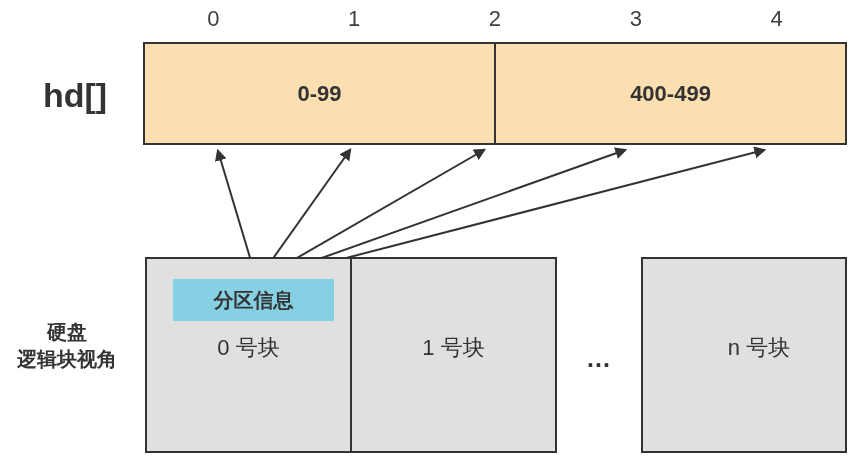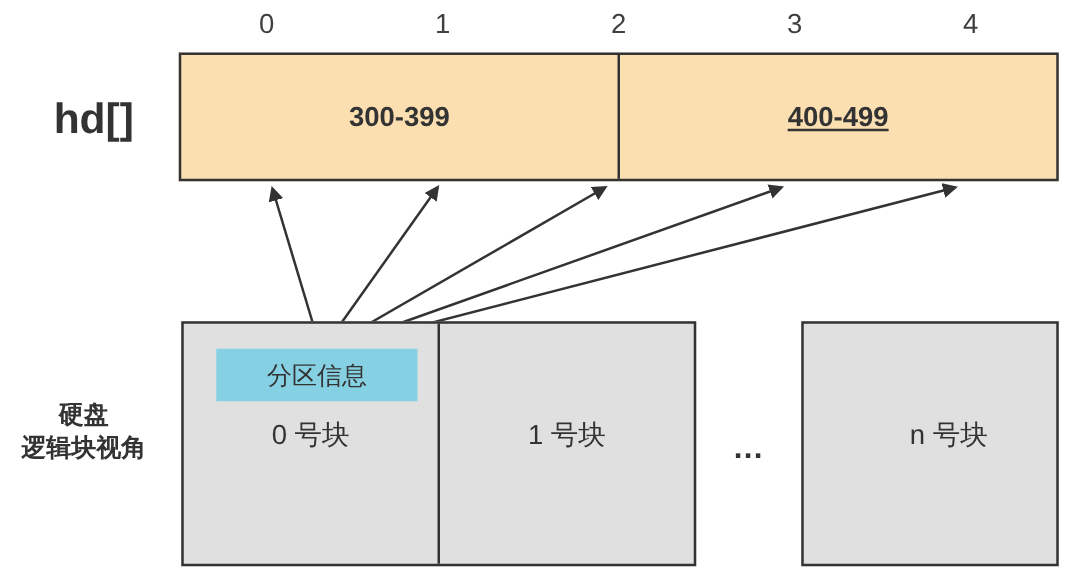--- a/index.html
+++ b/index.html
@@ -55,21 +55,21 @@
   .array .cell {
     flex: 1;
     display: flex;
     align-items: center;
     justify-content: center;
     font-size: 22px;
     font-weight: bold;
     color: var(--line);
     border-right: 2px solid var(--line);
   }
-  .array .cell:last-child { border-right: none; text-decoration: underline; }
+  .array .cell:last-child { border-right: none; }
   
   svg.arrows {
     position: absolute;
     left: 0; top: 0;
     width: 860px; height: 465px;
     pointer-events: none;
   }
   svg.arrows line { stroke: var(--line); stroke-width: 2; }
   svg.arrows .head { fill: var(--line); }
   
@@ -115,21 +115,21 @@
   }
   .partition-box {
     position: absolute;
     left: 173px; top: 279px;
     width: 161px; height: 42px;
     background: var(--partition-fill);
     display: flex;
     align-items: center;
     justify-content: center;
     font-size: 20px;
-    font-weight: normal;
+    font-weight: bold;
     color: var(--line);
   }
   .side-label {
     position: absolute;
     left: 0; top: 319px;
     width: 134px;
     text-align: center;
     font-size: 20px;
     font-weight: bold;
     line-height: 27px;
@@ -158,21 +158,21 @@
 
   <div class="index-row">
     <span>0</span>
     <span>1</span>
     <span>2</span>
     <span>3</span>
     <span>4</span>
   </div>
 
   <div class="array">
-    <div class="cell">300-399</div>
+    <div class="cell">0-99</div>
     <div class="cell">400-499</div>
   </div>
 
   <div class="side-label">
     <div>硬盘</div>
     <div>逻辑块视角</div>
   </div>
 
   <div class="blocks01">
     <div class="blk"></div>

